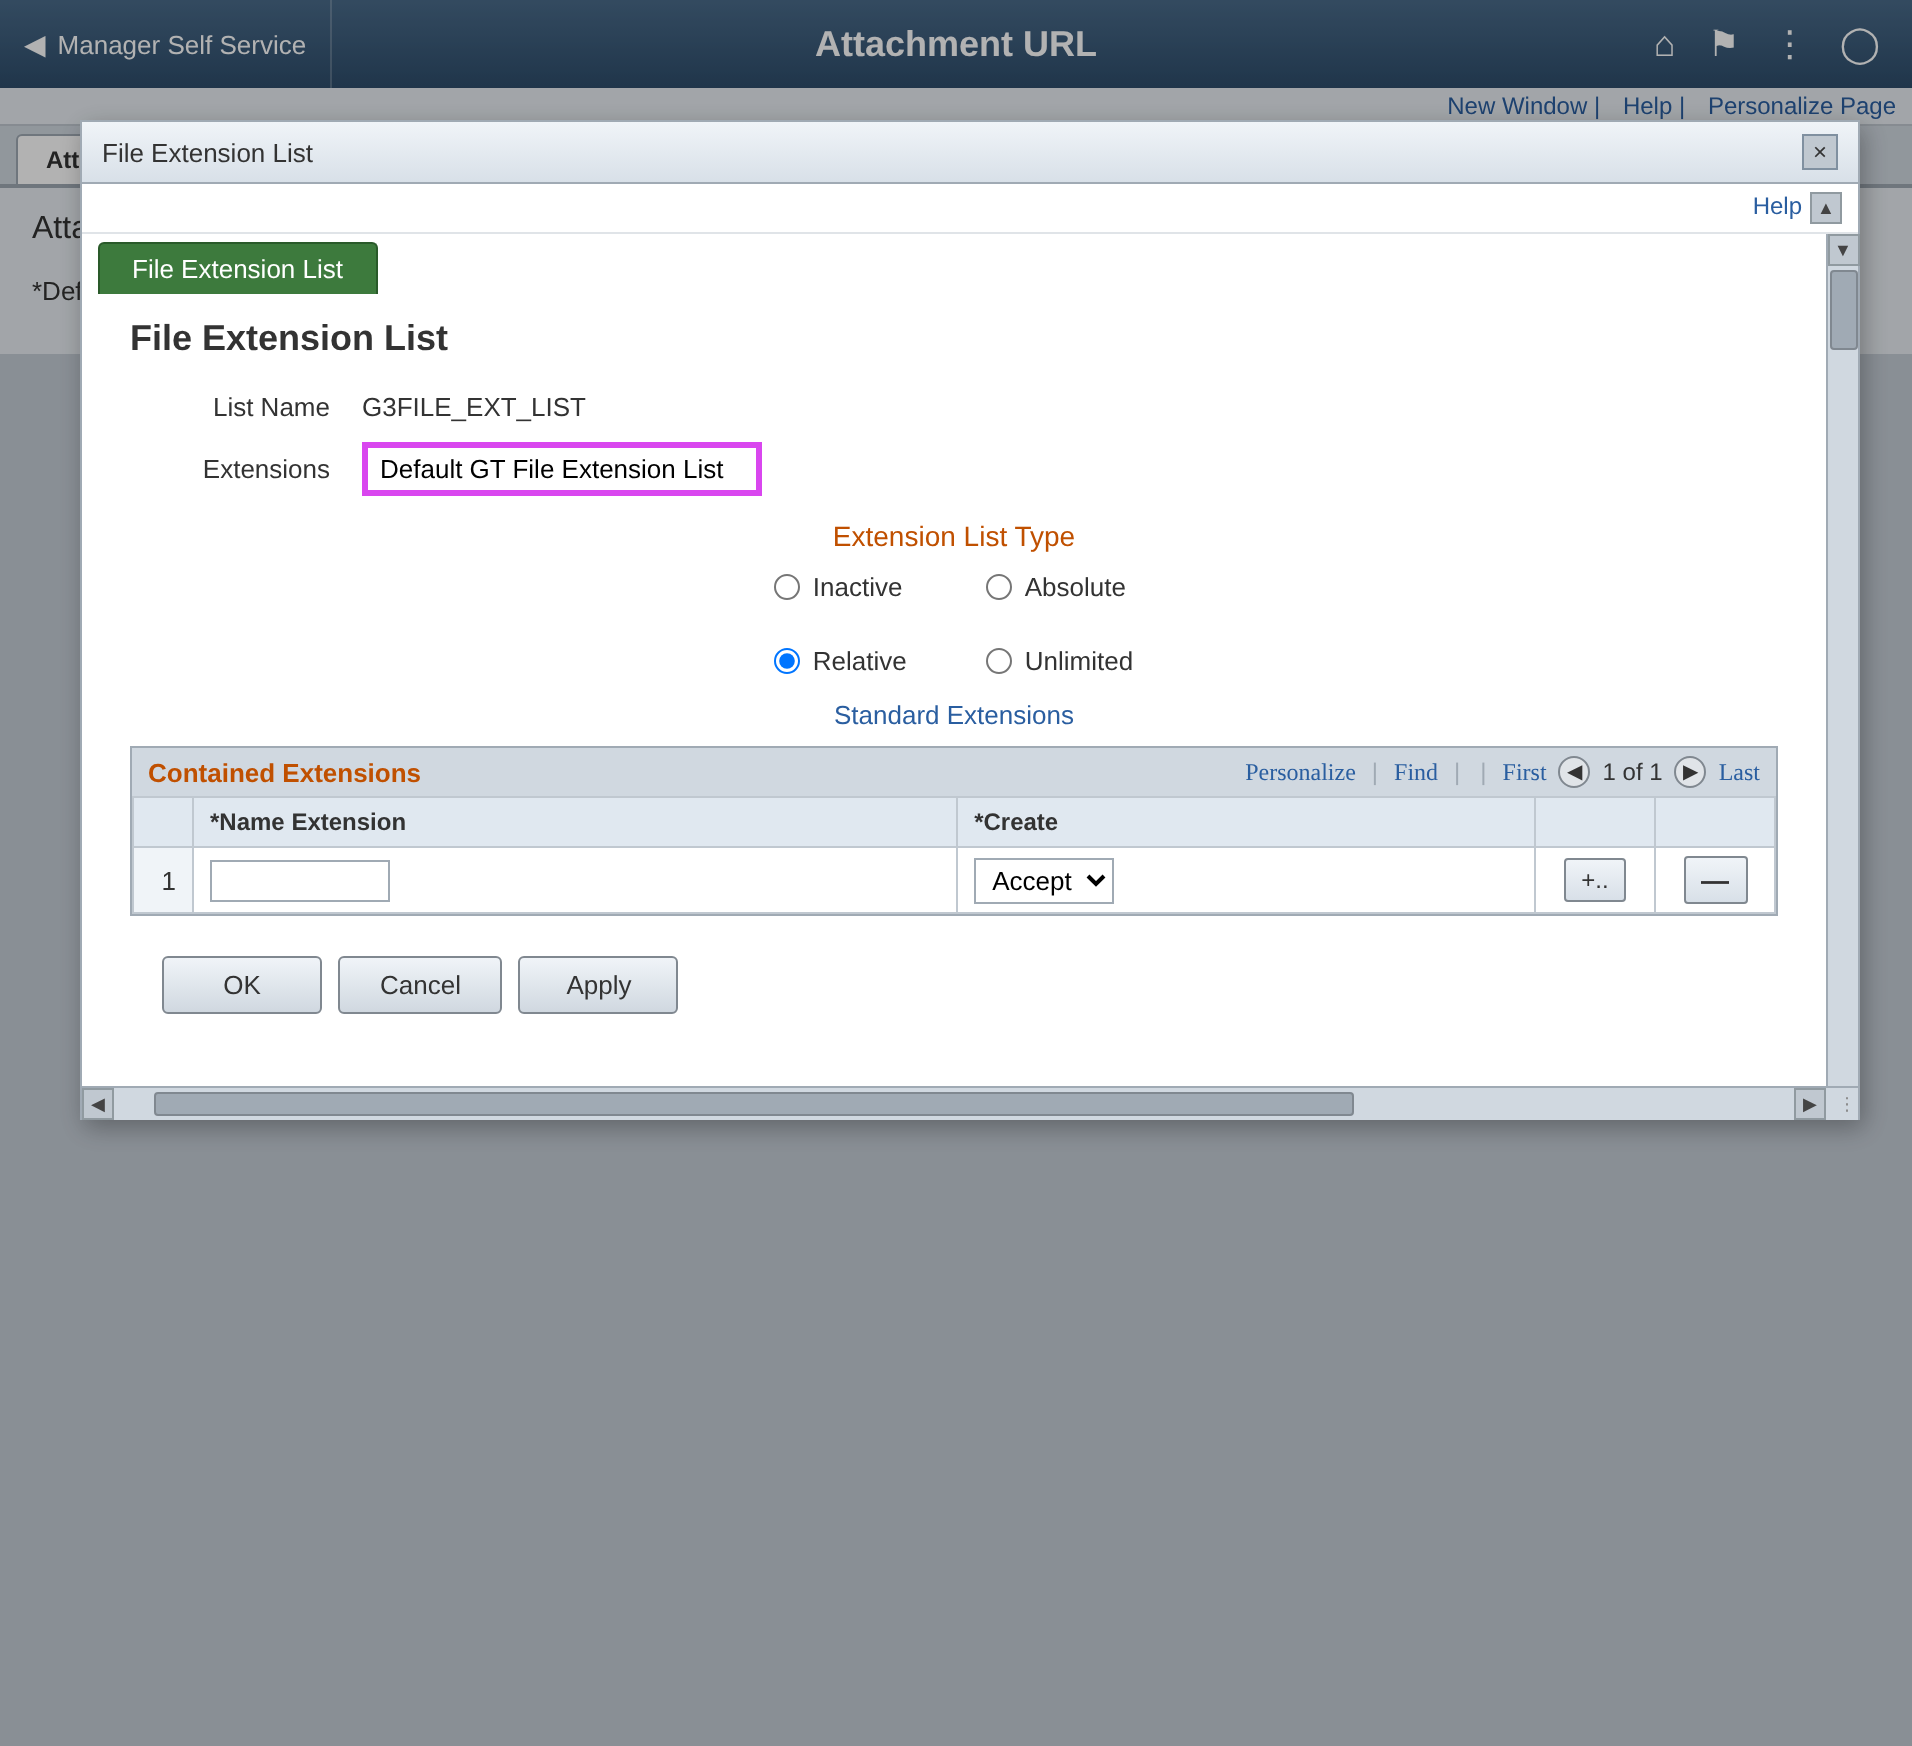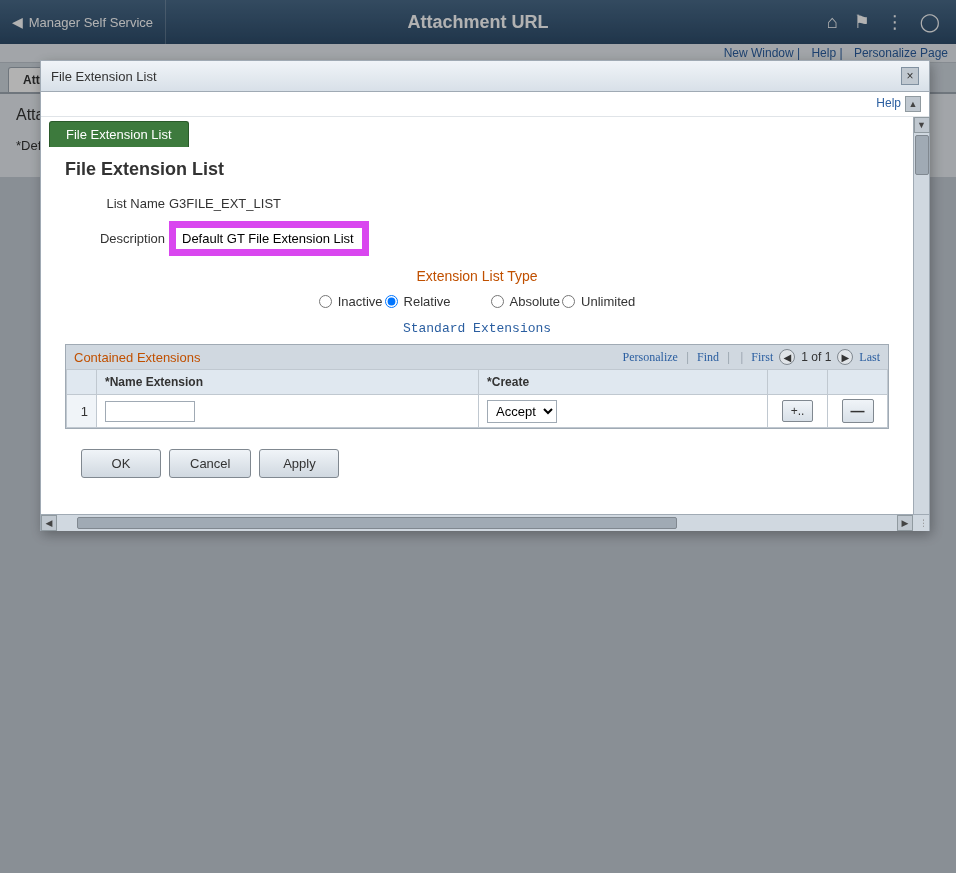--- a/index.html
+++ b/index.html
@@ -215,28 +215,28 @@
     .form-row {
       display: flex;
       align-items: center;
       margin-bottom: 10px;
     }
     .form-label {
       font-size: 13px;
       color: #333;
       width: 100px;
       text-align: right;
-      margin-right: 4px;
+      margin-right: 16px;
     }
     .form-value {
       font-size: 13px;
       color: #333;
     }
     .form-input {
-      border: 7px solid #d946ef;
+      border: 3px solid #d946ef;
       padding: 3px 6px;
       font-size: 13px;
       width: 200px;
       background: white;
     }
 
     
     .section-title {
       color: #c05000;
       font-size: 14px;
@@ -245,56 +245,56 @@
       margin: 12px 0 10px 0;
     }
     .radio-grid {
       display: flex;
       gap: 40px;
       justify-content: center;
       margin-bottom: 12px;
     }
     .radio-col {
       display: flex;
-      gap: 2px;
+      flex-direction: column;
+      gap: 22px;
     }
     .radio-item {
       display: flex;
       align-items: center;
       gap: 6px;
       font-size: 13px;
       color: #333;
     }
     .radio-item input[type="radio"] { cursor: pointer; }
 
     
     .std-ext-title {
       color: #2a5ea0;
       font-size: 13px;
       text-align: center;
       margin-bottom: 8px;
       cursor: pointer;
-      font-family: Liberation Mono, monospace;
     }
 
     
     .table-container {
       border: 1px solid #a0aab4;
       margin: 0 0 8px 0;
     }
     .table-header-bar {
       background: #d0d8e0;
       padding: 4px 8px;
       display: flex;
       align-items: center;
       font-size: 12px;
     }
     .table-header-title {
       color: #c05000;
-      font-weight: normal;
+      font-weight: bold;
       font-size: 13px;
     }
     .table-nav {
       margin-left: auto;
       display: flex;
       align-items: center;
       gap: 6px;
       color: #333;
       font-size: 12px;
     }
@@ -537,21 +537,21 @@
 
       <div class="dialog-content">
         <div class="dialog-page-title">File Extension List</div>
 
         <div class="form-row">
           <span class="form-label">List Name</span>
           <span class="form-value">G3FILE_EXT_LIST</span>
         </div>
 
         <div class="form-row">
-          <span class="form-label">Description</span>
+          <span class="form-label">Extensions</span>
           <input class="form-input" type="text" value="Default GT File Extension List" style="">
         </div>
 
         <div class="section-title">Extension List Type</div>
         <div class="radio-grid">
           <div class="radio-col">
             <div class="radio-item">
               <input type="radio" name="ext_type" style="">
               <span>Inactive</span>
             </div>

